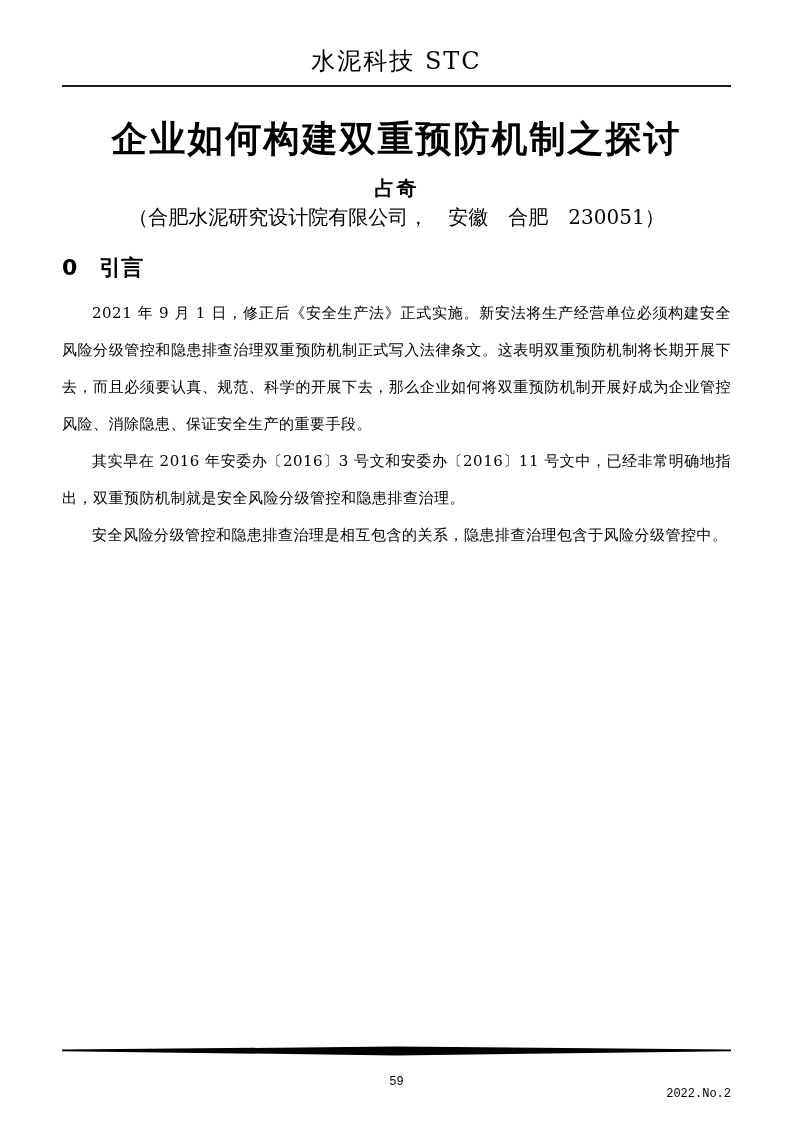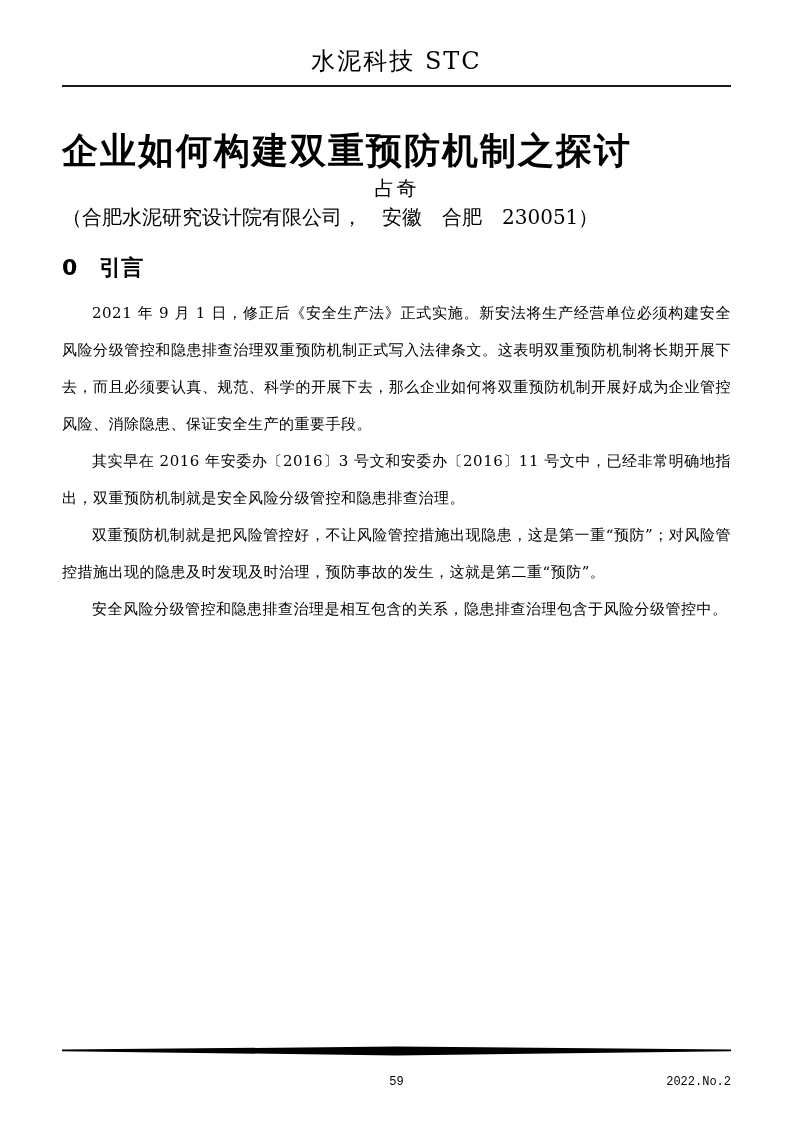--- a/index.html
+++ b/index.html
@@ -26,37 +26,39 @@
     font-family: "DejaVu Serif", serif;
   }
   .header-rule {
     margin: 9px 62px 0 62px;
     height: 0;
     border-top: 2px solid #1a1a1a;
   }
 
   
   .article-title {
-    margin-top: 40px;
-    text-align: left;
+    margin-top: 28px;
+    text-align: center;
     font-family: "DejaVu Sans", sans-serif;
     font-weight: 700;
     font-size: 36px;
     line-height: 48px;
     letter-spacing: 2px;
   }
   .article-author {
-    margin-top: 0;
+    margin-top: 12px;
     text-align: center;
     font-size: 20px;
     line-height: 26px;
     letter-spacing: 2px;
+    font-weight: bold;
   }
   .article-affiliation {
     margin-top: 2px;
+    text-align: center;
     font-size: 20px;
     line-height: 28px;
   }
 
   
   .section-heading {
     font-family: "DejaVu Sans", sans-serif;
     font-weight: 700;
     font-size: 22px;
     line-height: 30px;
@@ -81,21 +83,21 @@
   .footer-divider { display: block; width: 669px; height: 10px; }
   .footer-text {
     position: relative;
     margin-top: 18px;
     height: 16px;
     font-family: Liberation Mono, monospace;
     font-size: 12px;
     line-height: 16px;
   }
   .page-number { display: block; text-align: center; }
-  .issue-label { position: absolute; right: 0; top: 0; }
+  .issue-label { position: absolute; right: 0; top: 12px; }
 </style>
 </head>
 <body>
 
 <div class="page">
 
   <div class="journal-header">水泥科技 STC</div>
 
   <div class="header-rule"></div>
 
@@ -109,21 +111,20 @@
 
     <h2 class="section-heading first">0　引言</h2>
 
     <p class="body-para">2021 年 9 月 1 日，修正后《安全生产法》正式实施。新安法将生产经营单位必须构建安全风险分级管控和隐患排查治理双重预防机制正式写入法律条文。这表明双重预防机制将长期开展下去，而且必须要认真、规范、科学的开展下去，那么企业如何将双重预防机制开展好成为企业管控风险、消除隐患、保证安全生产的重要手段。</p>
 
 
     <p class="body-para">其实早在 2016 年安委办〔2016〕3 号文和安委办〔2016〕11 号文中，已经非常明确地指出，双重预防机制就是安全风险分级管控和隐患排查治理。</p>
 
 
 
-    <p class="body-para">双重预防机制就是把风险管控好，不让风险管控措施出现隐患，这是第一重“预防”；对风险管控措施出现的隐患及时发现及时治理，预防事故的发生，这就是第二重“预防”。</p>
 
     <p class="body-para">安全风险分级管控和隐患排查治理是相互包含的关系，隐患排查治理包含于风险分级管控中。</p>
 
   </div>
 
   <div class="footer">
     <svg class="footer-divider" viewBox="0 0 669 10" preserveAspectRatio="none">
       <polygon points="0,3.6 334,0.6 669,3.6 669,5.2 334,9.4 0,5.2" fill="#000000"></polygon>
     </svg>
     <div class="footer-text">

